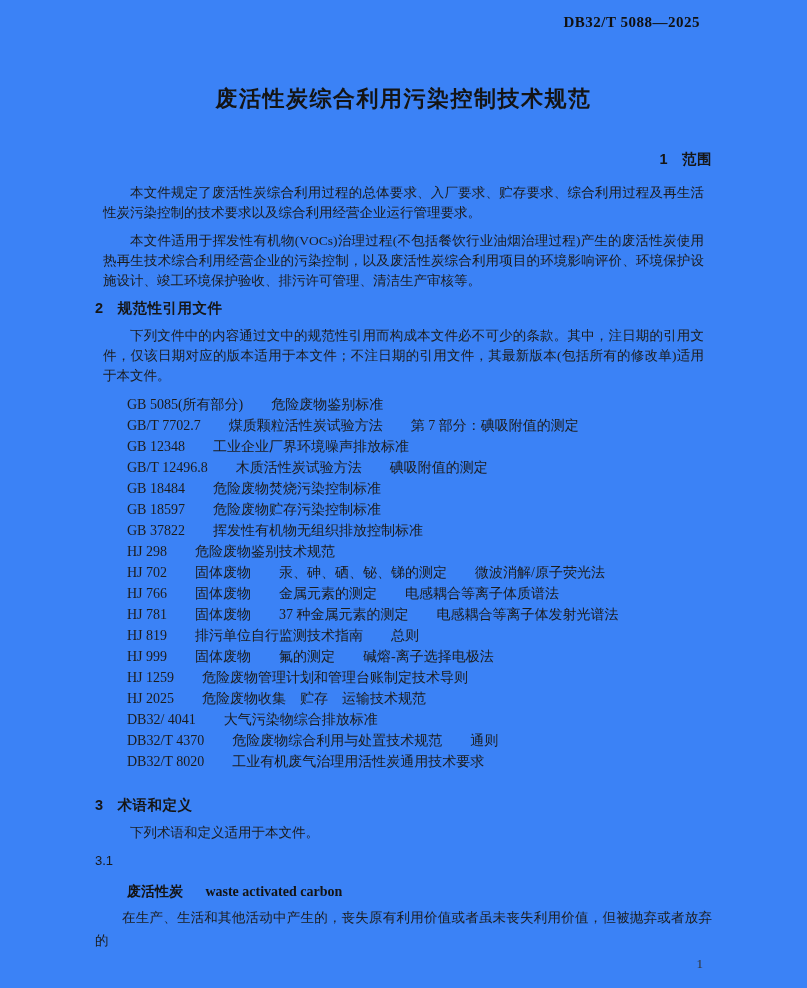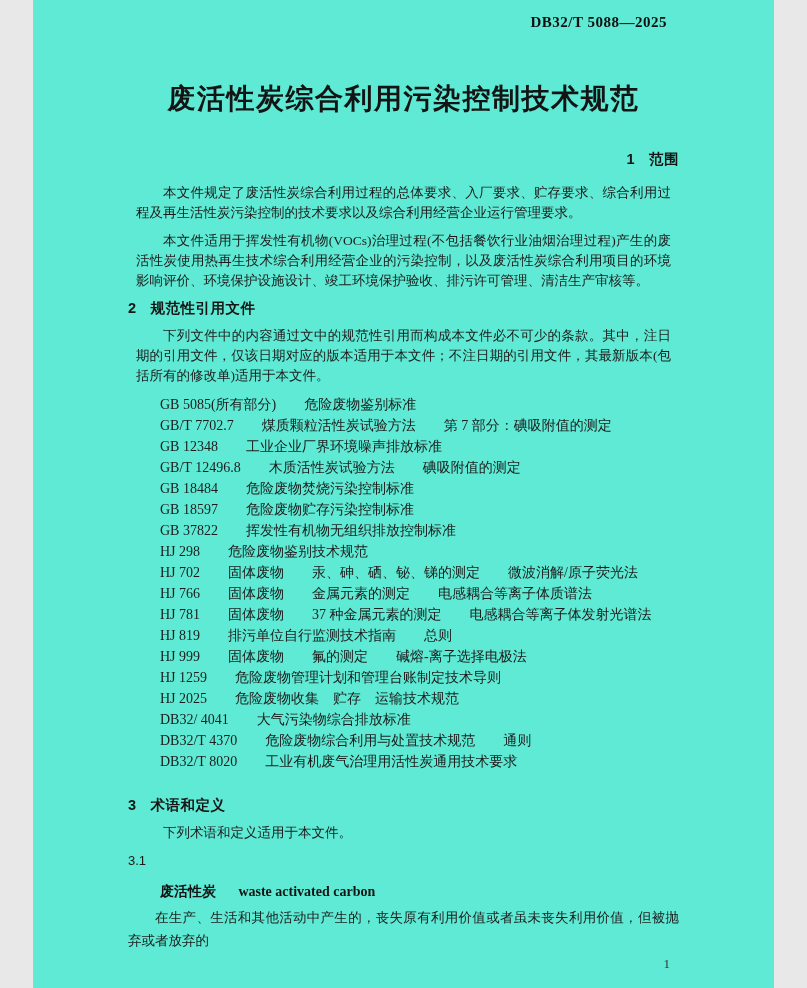--- a/index.html
+++ b/index.html
@@ -1,38 +1,38 @@
 <!DOCTYPE html>
 <html><head>
 <meta charset="utf-8">
 <style>
   html,body { margin:0; padding:0; background:#e8e8e8; }
   .page {
     position:relative;
-    width:741px; height:988px;
+    width:807px; height:988px;
     margin:0 auto;
-    background:#5eead4;
+    background:#3b82f6;
     color:#1c1c1c;
     font-family:"Liberation Serif","DejaVu Serif",serif;
     overflow:hidden;
     box-sizing:border-box;
   }
   .content { padding:84px 95px 0 95px; }
 
   .header-code {
     position:absolute; top:14px; right:107px;
     font-family:"Liberation Serif","DejaVu Serif",serif;
     font-weight:700; font-size:15px; letter-spacing:0.5px;
     color:#111;
   }
 
   .doc-title {
     margin:0; text-align:center;
     font-family:"Liberation Sans","DejaVu Sans",sans-serif;
-    font-weight:700; font-size:28px; letter-spacing:1.5px;
+    font-weight:700; font-size:22px; letter-spacing:1.5px;
     line-height:30px; color:#141414;
   }
 
   .sec-h {
     margin:0;
     font-family:"Liberation Sans","DejaVu Sans",sans-serif;
     font-weight:700; font-size:14.5px; line-height:19px;
     color:#161616; letter-spacing:0.5px;
   }
   .sec-h .sec-num { margin-right:14px; }

